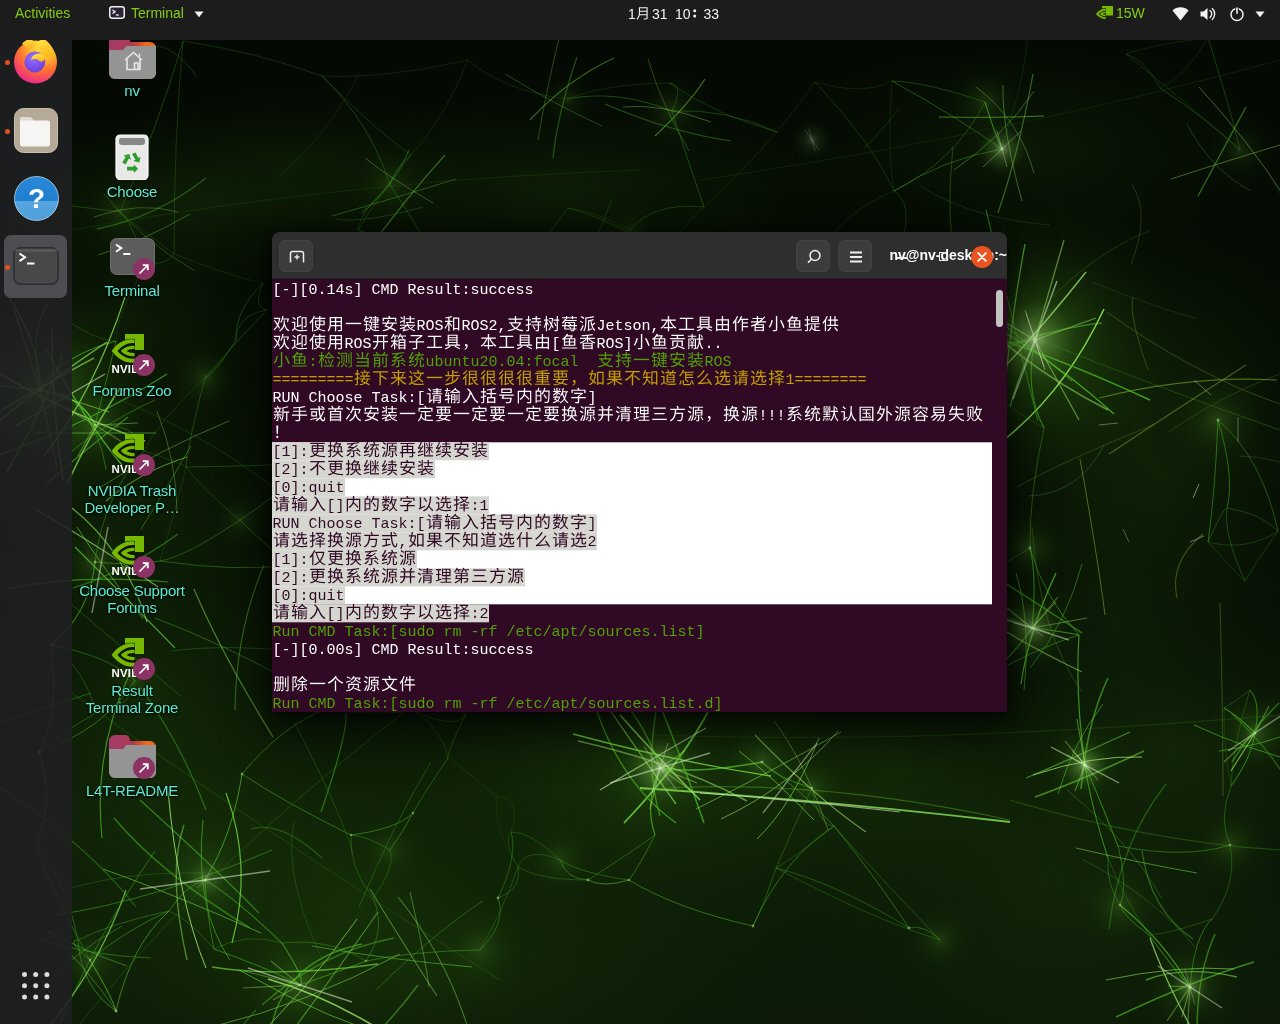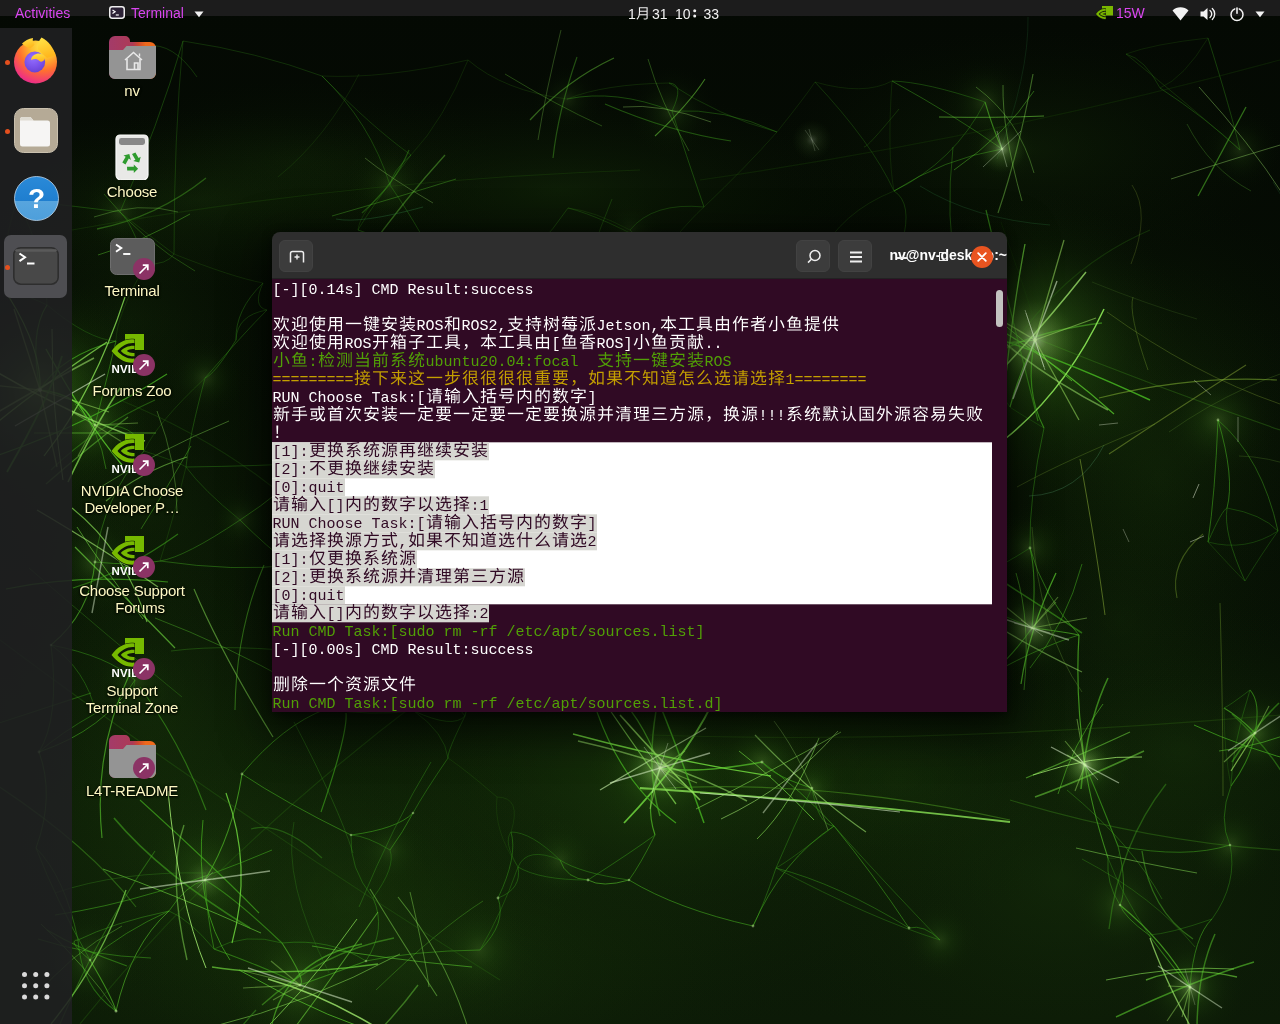--- a/index.html
+++ b/index.html
@@ -1,18 +1,18 @@
 <!DOCTYPE html>
 <html><head><meta charset="utf-8"><style>
 *{margin:0;padding:0;box-sizing:border-box}
 html,body{width:1280px;height:1024px;overflow:hidden;background:#000;font-family:"Liberation Sans",sans-serif}
 #wall{position:absolute;left:0;top:0;width:1280px;height:1024px}
-#topbar{position:absolute;left:0;top:0;width:1280px;height:16px;background:#1c1c1c;color:#d946ef;font-size:14px;z-index:30}
+#topbar{position:absolute;left:0;top:0;width:1280px;height:40px;background:#1c1c1c;color:#84cc16;font-size:14px;z-index:30}
 #dock{position:absolute;left:0;top:28px;width:72px;height:996px;background:rgba(32,32,34,0.88);z-index:20}
-.dlabel{position:absolute;color:#fef9c3;font-size:15px;text-align:right;text-shadow:0 1px 2px #000,0 0 3px #000;white-space:nowrap;z-index:5;transform:translateX(-50%);letter-spacing:-0.2px}
+.dlabel{position:absolute;color:#5eead4;font-size:15px;text-align:right;text-shadow:0 1px 2px #000,0 0 3px #000;white-space:nowrap;z-index:5;transform:translateX(-50%);letter-spacing:-0.2px}
 .badge{position:absolute;width:22px;height:22px;border-radius:50%;background:#8b3365;z-index:6}
 .badge svg{position:absolute;left:0;top:0}
 #term{position:absolute;left:272px;top:232px;width:735px;height:480px;z-index:10;border-radius:8px 8px 0 0;box-shadow:0 14px 44px 6px rgba(0,0,0,0.62),0 2px 10px rgba(0,0,0,0.5)}
 #titlebar{position:absolute;left:0;top:0;width:735px;height:47px;background:#2e2e2e;border-radius:8px 8px 0 0;border-bottom:1px solid #222}
 #tcontent{position:absolute;left:0;top:47px;width:735px;height:433px;background:#300a24}
 .tbtn{position:absolute;width:34px;height:32px;top:8px;background:#3c3c3c;border:1px solid #424242;border-radius:6px}
 </style></head><body>
 <div id="wall"><svg xmlns="http://www.w3.org/2000/svg" width="1280" height="1024" viewBox="0 0 1280 1024">
       <defs>
 <radialGradient id="glow" cx="0.5" cy="0.5" r="0.5">
@@ -788,49 +788,49 @@
 <path d="M2 19 C9 9.5 17 5.5 26 7 L26 31.5 C15 32.5 8 27 2 19 Z" fill="#0d1606"></path>
 <path d="M2.5 19 C9 10 17 6.2 25.5 7.5 L25.5 11.2 C19 10.5 12.5 14 8.5 19 C12.8 24 19 27.3 25.5 26.6 L25.5 30.6 C16 31.4 8.5 26.8 2.5 19 Z" fill="#76b900"></path>
 <path d="M25.5 13.8 C20 13.4 14.8 15.6 11.8 19 C14.8 22.4 20 24.6 25.5 24.2 L25.5 20.9 C22.5 21.2 19.6 20.4 17.8 19 C19.6 17.6 22.5 16.8 25.5 17.2 Z" fill="#76b900"></path>
 <text x="22.5" y="41" font-family="Liberation Sans" font-size="11.5px" font-weight="bold" fill="#fff" text-anchor="middle" letter-spacing="0.2">NVIDIA</text>
 </svg>
 <div class="badge" style="left:133px;top:454px">
     <svg width="22" height="22" viewBox="0 0 22 22">
       <path d="M6.5 15.5 L14.5 7.5 M14.8 12.2 V7.2 H9.8" stroke="#fff" stroke-width="1.7" fill="none"></path>
     </svg>
   </div>
-<div class="dlabel" style="left:132px;top:482px">NVIDIA Choose</div>
+<div class="dlabel" style="left:132px;top:482px">NVIDIA Trash</div>
 <div class="dlabel" style="left:132px;top:499px">Developer P…</div>
 <svg style="position:absolute;left:109px;top:534px;z-index:5" width="46" height="46" viewBox="0 0 46 46">
 <rect x="16" y="2" width="19" height="16" fill="#76b900"></rect>
 <path d="M2 19 C9 9.5 17 5.5 26 7 L26 31.5 C15 32.5 8 27 2 19 Z" fill="#0d1606"></path>
 <path d="M2.5 19 C9 10 17 6.2 25.5 7.5 L25.5 11.2 C19 10.5 12.5 14 8.5 19 C12.8 24 19 27.3 25.5 26.6 L25.5 30.6 C16 31.4 8.5 26.8 2.5 19 Z" fill="#76b900"></path>
 <path d="M25.5 13.8 C20 13.4 14.8 15.6 11.8 19 C14.8 22.4 20 24.6 25.5 24.2 L25.5 20.9 C22.5 21.2 19.6 20.4 17.8 19 C19.6 17.6 22.5 16.8 25.5 17.2 Z" fill="#76b900"></path>
 <text x="22.5" y="41" font-family="Liberation Sans" font-size="11.5px" font-weight="bold" fill="#fff" text-anchor="middle" letter-spacing="0.2">NVIDIA</text>
 </svg>
 <div class="badge" style="left:133px;top:556px">
     <svg width="22" height="22" viewBox="0 0 22 22">
       <path d="M6.5 15.5 L14.5 7.5 M14.8 12.2 V7.2 H9.8" stroke="#fff" stroke-width="1.7" fill="none"></path>
     </svg>
   </div>
 <div class="dlabel" style="left:132px;top:582px">Choose Support</div>
-<div class="dlabel" style="left:140px;top:599px">Forums</div>
+<div class="dlabel" style="left:132px;top:599px">Forums</div>
 <svg style="position:absolute;left:109px;top:636px;z-index:5" width="46" height="46" viewBox="0 0 46 46">
 <rect x="16" y="2" width="19" height="16" fill="#76b900"></rect>
 <path d="M2 19 C9 9.5 17 5.5 26 7 L26 31.5 C15 32.5 8 27 2 19 Z" fill="#0d1606"></path>
 <path d="M2.5 19 C9 10 17 6.2 25.5 7.5 L25.5 11.2 C19 10.5 12.5 14 8.5 19 C12.8 24 19 27.3 25.5 26.6 L25.5 30.6 C16 31.4 8.5 26.8 2.5 19 Z" fill="#76b900"></path>
 <path d="M25.5 13.8 C20 13.4 14.8 15.6 11.8 19 C14.8 22.4 20 24.6 25.5 24.2 L25.5 20.9 C22.5 21.2 19.6 20.4 17.8 19 C19.6 17.6 22.5 16.8 25.5 17.2 Z" fill="#76b900"></path>
 <text x="22.5" y="41" font-family="Liberation Sans" font-size="11.5px" font-weight="bold" fill="#fff" text-anchor="middle" letter-spacing="0.2">NVIDIA</text>
 </svg>
 <div class="badge" style="left:133px;top:658px">
     <svg width="22" height="22" viewBox="0 0 22 22">
       <path d="M6.5 15.5 L14.5 7.5 M14.8 12.2 V7.2 H9.8" stroke="#fff" stroke-width="1.7" fill="none"></path>
     </svg>
   </div>
-<div class="dlabel" style="left:132px;top:682px">Support</div>
+<div class="dlabel" style="left:132px;top:682px">Result</div>
 <div class="dlabel" style="left:132px;top:699px">Terminal Zone</div>
 <svg style="position:absolute;left:109px;top:735px;z-index:5" width="47" height="43" viewBox="0 0 47 43">
 <defs>
       <linearGradient id="ftop109735" x1="0" y1="0" x2="1" y2="0">
         <stop offset="0" stop-color="#a33b69"></stop>
         <stop offset="0.5" stop-color="#ad3a56"></stop>
         <stop offset="0.62" stop-color="#cd4730"></stop>
         <stop offset="0.78" stop-color="#ee6a1c"></stop>
       </linearGradient>
     </defs>

